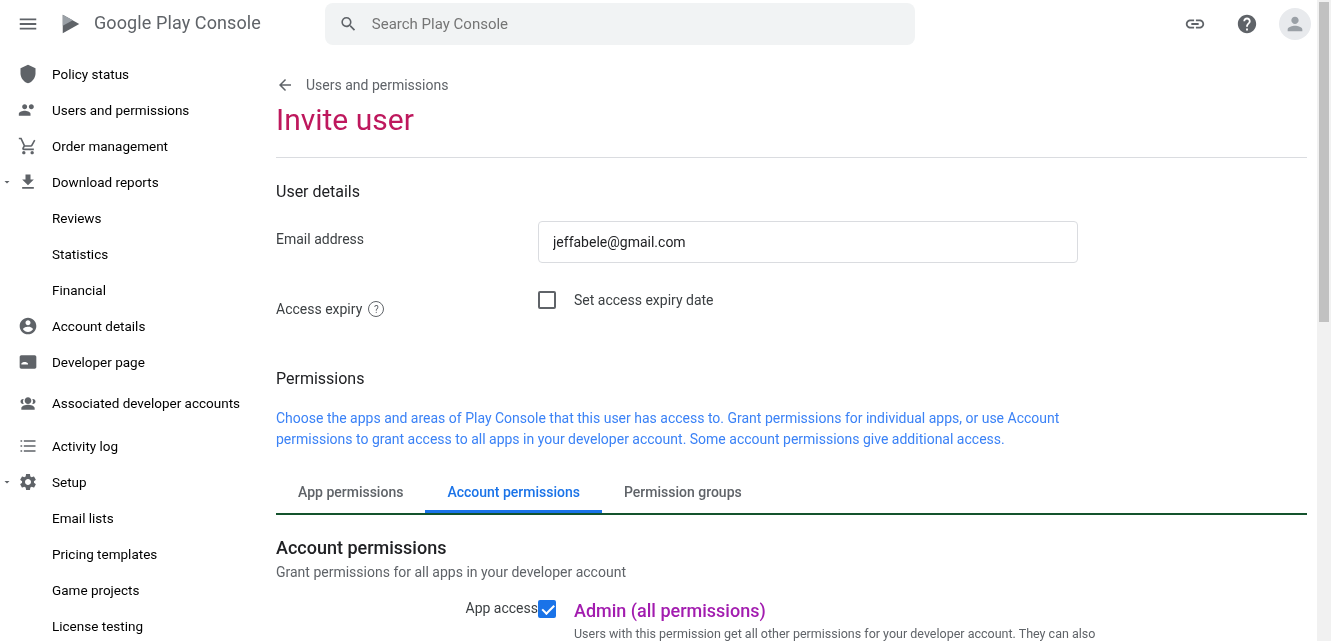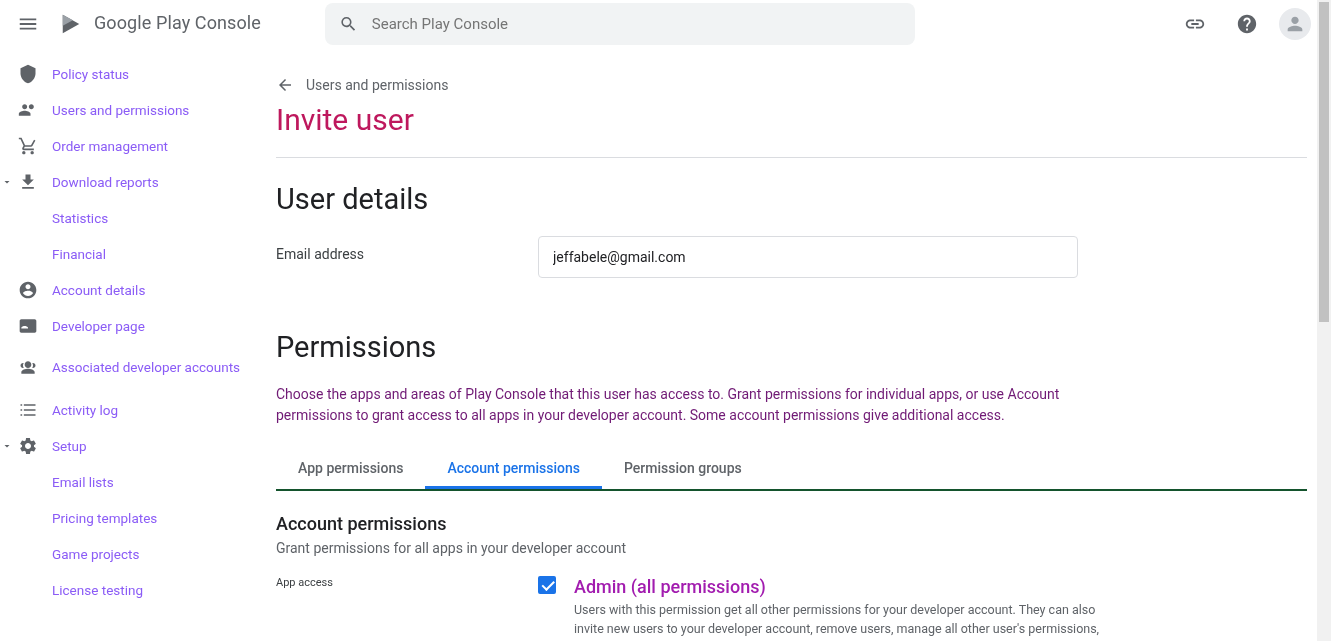--- a/index.html
+++ b/index.html
@@ -112,21 +112,21 @@
   flex-shrink: 0;
 }
 .side-item {
   display: flex;
   align-items: center;
   height: 36px;
   padding-left: 18px;
   gap: 14px;
   cursor: pointer;
   font-size: 13.5px;
-  color: #8b5cf6;
+  color: #000000;
   position: relative;
 }
 .side-item.sub { padding-left: 52px; }
 .side-item .chev {
   position: absolute;
   left: 0px;
   width: 14px;
   display: flex;
   align-items: center;
   justify-content: center;
@@ -148,21 +148,21 @@
   margin-bottom: 8px;
 }
 h1.page-title {
   font-size: 30px;
   font-weight: 400;
   color: #be185d;
   margin-bottom: 20px;
 }
 .hr { border-bottom: 1px solid #dadce0; margin-bottom: 24px; }
 h2.section {
-  font-size: 29px;
+  font-size: 16px;
   font-weight: 400;
   margin-bottom: 20px;
 }
 .form-row {
   display: flex;
   align-items: flex-start;
   margin-bottom: 28px;
 }
 .form-label {
   width: 262px;
@@ -207,21 +207,21 @@
   content: "";
   width: 5px;
   height: 10px;
   border: solid #fff;
   border-width: 0 2px 2px 0;
   transform: rotate(45deg) translateY(-1px);
 }
 .check-label { font-size: 14px; color: #3c4043; }
 .perm-desc {
   font-size: 14px;
-  color: #701a75;
+  color: #3b82f6;
   line-height: 1.5;
   margin-bottom: 24px;
   max-width: 820px;
 }
 .tabs {
   display: flex;
   border-bottom: 2px solid #14532d;
   margin-bottom: 22px;
 }
 .tab {
@@ -245,22 +245,23 @@
   font-size: 14px;
   color: #5f6368;
   margin-bottom: 20px;
 }
 .perm-row {
   display: flex;
   align-items: flex-start;
 }
 .perm-left {
   width: 262px;
-  font-size: 11px;
+  font-size: 14px;
   color: #3c4043;
+  text-align: right;
 }
 .perm-right {
   flex: 1;
   display: flex;
   align-items: flex-start;
   gap: 18px;
 }
 .perm-text { flex: 1; }
 .perm-title {
   font-size: 18px;
@@ -370,20 +371,23 @@
         <svg width="12" height="12" viewBox="0 0 24 24" fill="#5f6368">
             <path d="M7 10l5 5 5-5z"></path>
           </svg>
       </span>
       <svg class="side-icon" viewBox="0 0 24 24" fill="currentColor">
           <path d="M19 9h-4V3H9v6H5l7 7 7-7zM5 18v2h14v-2H5z"></path>
         </svg>
       <span>Download reports</span>
     </div>
     <div class="side-item sub">
+      <span>Reviews</span>
+    </div>
+    <div class="side-item sub">
       <span>Statistics</span>
     </div>
     <div class="side-item sub">
       <span>Financial</span>
     </div>
     <div class="side-item">
       <svg class="side-icon" viewBox="0 0 24 24" fill="currentColor">
           <path d="M12 2C6.48 2 2 6.48 2 12s4.48 10 10 10 10-4.48 10-10S17.52 2 12 2zm0 3c1.66 0 3 1.34 3 3s-1.34 3-3 3-3-1.34-3-3 1.34-3 3-3zm0 14.2c-2.5 0-4.71-1.28-6-3.22.03-1.99 4-3.08 6-3.08 1.99 0 5.97 1.09 6 3.08-1.29 1.94-3.5 3.22-6 3.22z"></path>
         </svg>
       <span>Account details</span>
@@ -438,20 +442,30 @@
         </svg>
       <span>Users and permissions</span>
     </div>
     <h1 class="page-title">Invite user</h1>
     <div class="hr"></div>
 
     <h2 class="section">User details</h2>
     <div class="form-row">
       <div class="form-label">Email address</div>
       <input class="text-input" type="text" value="jeffabele@gmail.com" style="">
+    </div>
+    <div class="form-row">
+      <div class="form-label">
+        <span>Access expiry</span>
+        <span class="help-circle">?</span>
+      </div>
+      <div class="check-row">
+        <div class="checkbox"></div>
+        <span class="check-label">Set access expiry date</span>
+      </div>
     </div>
 
     <div style="height:24px;"></div>
     <h2 class="section">Permissions</h2>
     <p class="perm-desc">Choose the apps and areas of Play Console that this user has access to. Grant permissions for individual apps, or use Account permissions to grant access to all apps in your developer account. Some account permissions give additional access.</p>
 
     <div class="tabs">
       <div class="tab">App permissions</div>
       <div class="tab active">Account permissions</div>
       <div class="tab">Permission groups</div>

